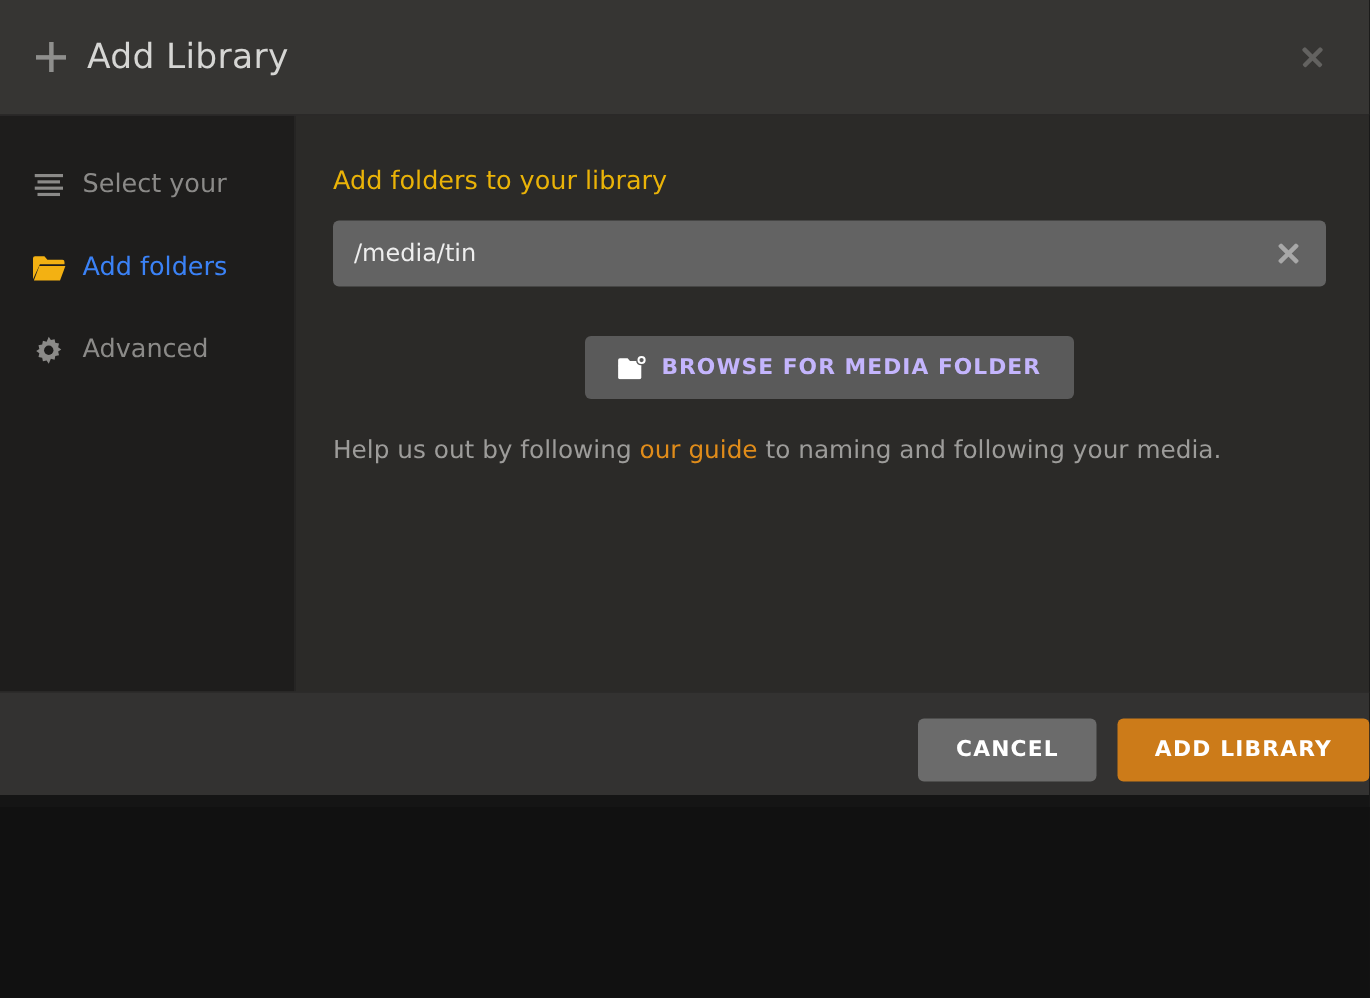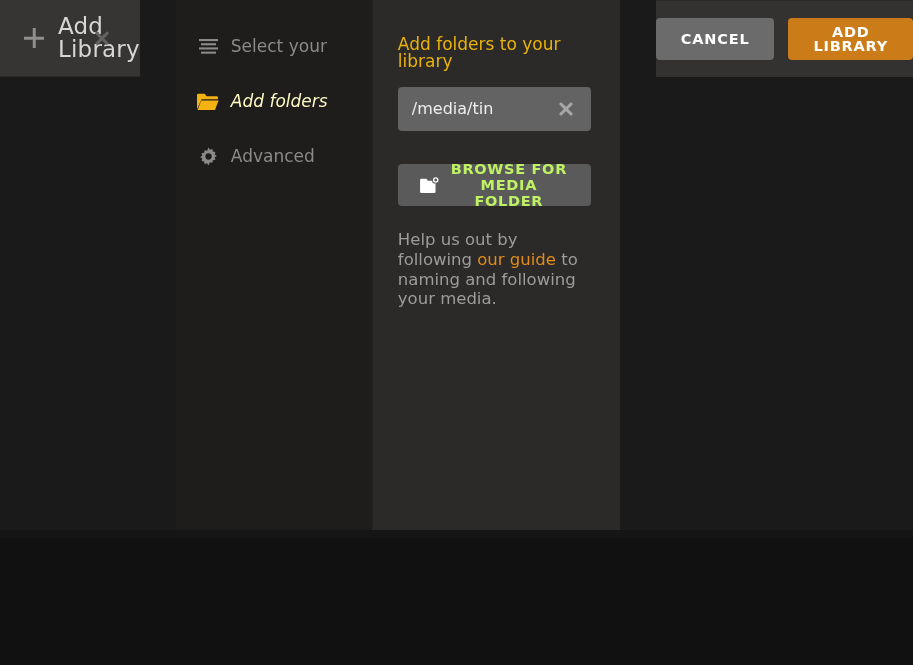--- a/index.html
+++ b/index.html
@@ -11,22 +11,21 @@
     background: #111;
     font-family: "DejaVu Sans", sans-serif;
   }
 
   #app {
     position: relative;
     width: 913px;
     height: 538px;
     background: #1a1a1a;
     display: flex;
-    flex-direction: row;
-    gap: 36px;
+    flex-direction: column;
   }
 
   
   .header {
     height: 77px;
     flex: 0 0 77px;
     background: #363533;
     display: flex;
     align-items: center;
     position: relative;
@@ -102,21 +101,21 @@
   }
   .side-item {
     height: 55px;
     display: flex;
     align-items: center;
     padding-left: 21px;
     cursor: pointer;
     color: #8b8a88;
     font-size: 17px;
   }
-  .side-item.active { color: #fef9c3; font-style: italic; }
+  .side-item.active { color: #3b82f6; }
   .side-icon {
     width: 23px;
     height: 22px;
     margin-right: 11px;
     flex: 0 0 23px;
     display: flex;
     align-items: center;
     justify-content: center;
   }
   .side-icon svg { display: block; }
@@ -180,21 +179,21 @@
   .browse-btn {
     background: #5a5a5a;
     border: none;
     border-radius: 4px;
     height: 42px;
     padding: 0 22px;
     display: inline-flex;
     align-items: center;
     gap: 10px;
     cursor: pointer;
-    color: #bef264;
+    color: #c4b5fd;
     font-size: 14.5px;
     font-weight: bold;
     letter-spacing: 0.7px;
     font-family: "DejaVu Sans", sans-serif;
   }
   .browse-icon { display: flex; align-items: center; }
 
   .help-line {
     font-size: 16.5px;
     color: #9d9c9a;

